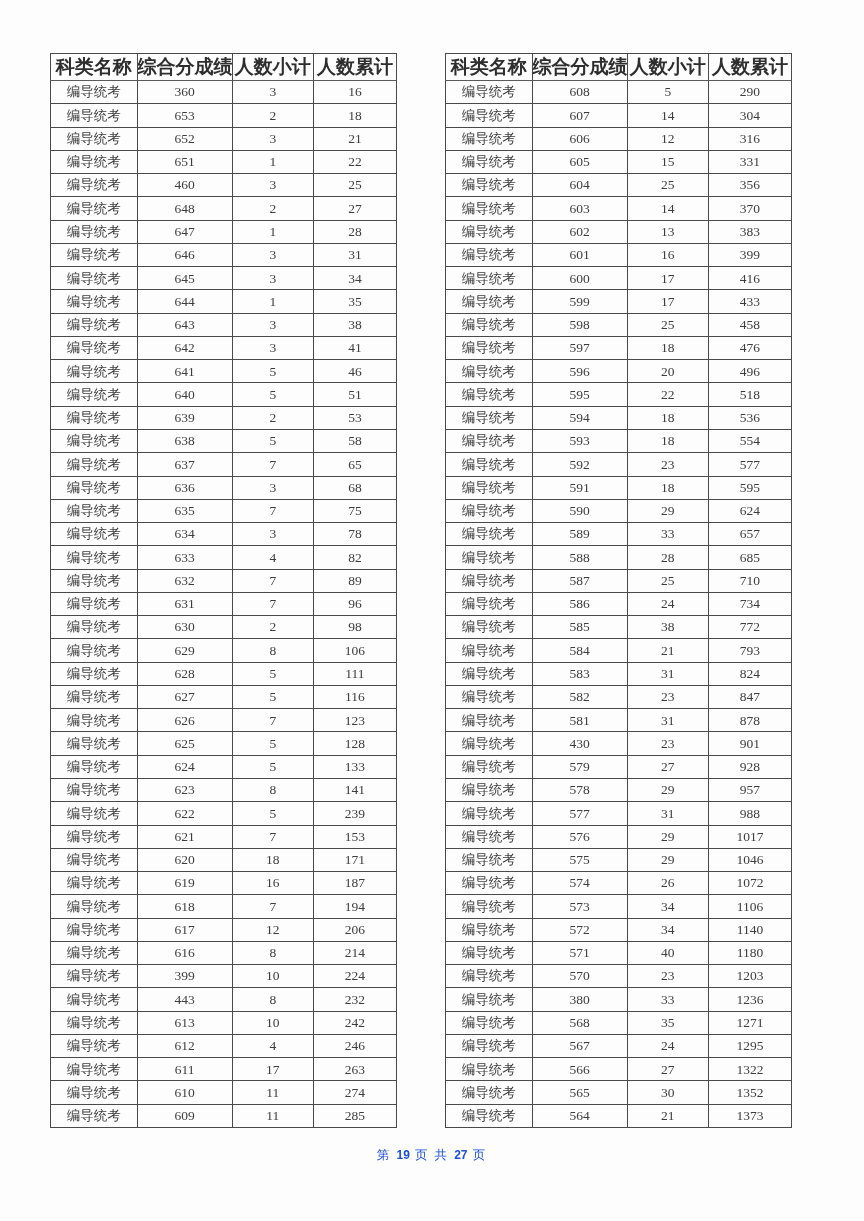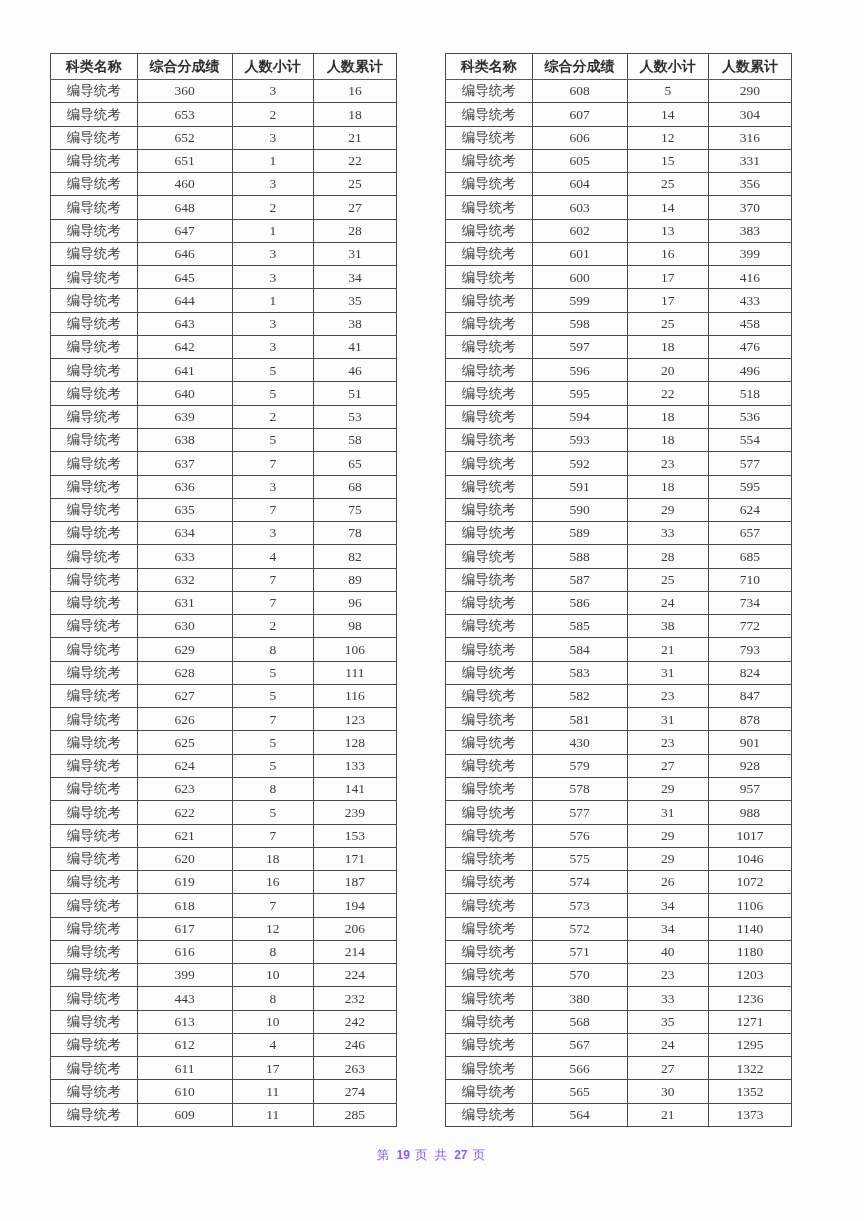--- a/index.html
+++ b/index.html
@@ -30,40 +30,40 @@
   table.score-table th,
   table.score-table td {
     border: 1px solid #4a4a4a;
     text-align: center;
     vertical-align: middle;
     overflow: hidden;
     white-space: nowrap;
   }
   table.score-table th {
     height: 26px;
-    font-size: 14px;
+    font-size: 19px;
     font-weight: 700;
     color: #2e2e2e;
     border-bottom: 1.5px solid #5a5a5a;
   }
   table.score-table td {
     height: 23.28px;
     font-size: 13.5px;
     font-weight: 400;
     color: #3d3d3d;
     line-height: 1;
   }
   .footer {
     position: absolute;
     top: 1147px;
     left: 0;
     width: 864px;
     text-align: center;
     font-size: 12.5px;
-    color: #8b5cf6;
+    color: #1d4ed8;
     letter-spacing: 2px;
   }
   .footer .num {
     font-family: "Liberation Sans", "DejaVu Sans", sans-serif;
     font-weight: 700;
     font-size: 12px;
     letter-spacing: 0;
   }
 </style>
 </head>

